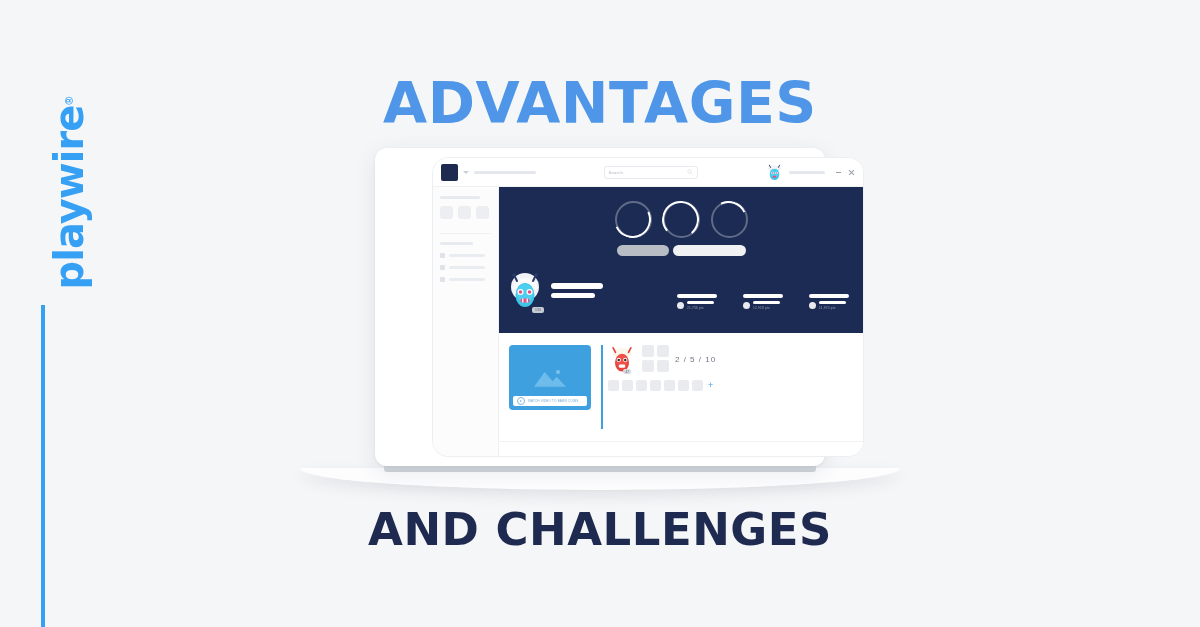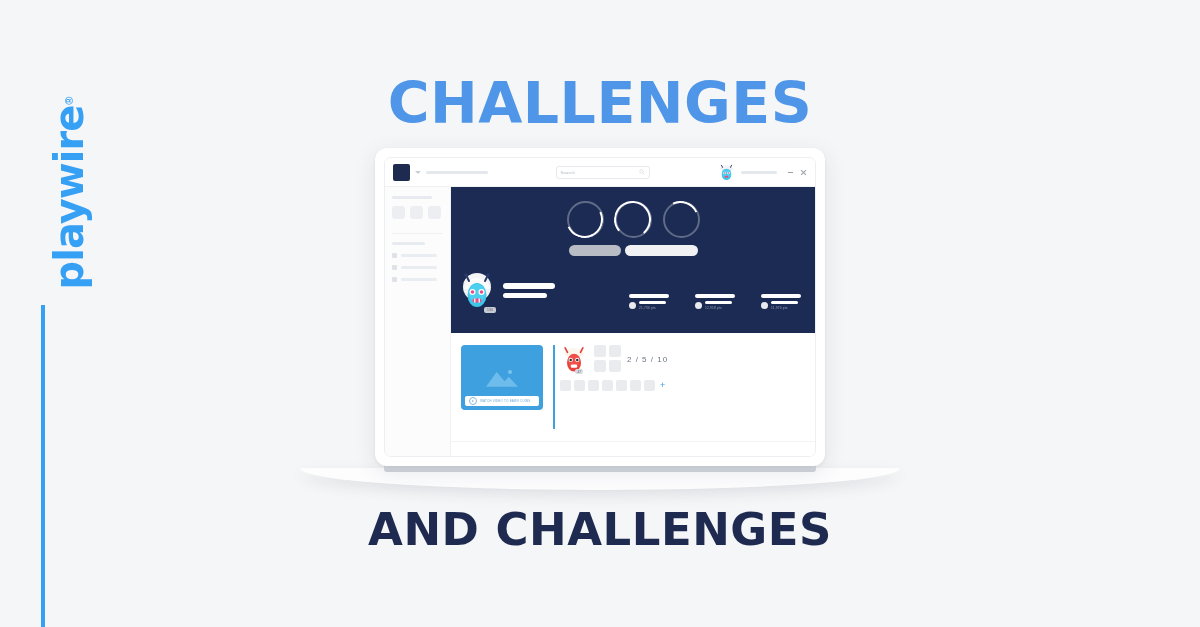--- a/index.html
+++ b/index.html
@@ -44,23 +44,23 @@
 
   
   .laptop{position:absolute;left:300px;top:148px;width:600px;height:340px;}
   .laptop-lid{
     position:absolute;left:75px;top:0;width:450px;height:318px;
     background:#ffffff;border-radius:12px;
     box-shadow:0 6px 22px rgba(40,50,80,.10), 0 1px 3px rgba(40,50,80,.08);
     padding:9px;box-sizing:border-box;
   }
   .laptop-screen{
-    width:100%;height:100%;background:#ffffff;border-radius:7px;
+    width:100%;height:100%;background:#ffffff;border-radius:16px;
     overflow:hidden;position:relative;border:1px solid #eceef1;
-    box-sizing:border-box;display:flex;flex-direction:column;
+    box-sizing:border-box;display:flex;flex-direction:column;margin-left:48px;
   }
   .laptop-hinge{
     position:absolute;left:84px;top:312px;width:432px;height:12px;
     background:linear-gradient(180deg,#e3e5e9 0%,#cfd3d9 100%);
     border-radius:0 0 3px 3px;
   }
   .laptop-base{
     position:absolute;left:0px;top:320px;width:600px;height:22px;
     background:#fdfdfe;border-radius:0 0 50% 50%/0 0 100% 100%;
     box-shadow:0 6px 14px rgba(40,50,80,.10);
@@ -196,21 +196,21 @@
 <body>
 
 <div class="brand-rail">
   <div class="brand-logo">
     <span class="brand-logo-text">playwire</span>
       <span class="brand-reg">®</span>
   </div>
   <div class="brand-line"></div>
 </div>
 
-<div class="headline-top">CHALLENGES</div>
+<div class="headline-top">ADVANTAGES</div>
 <div class="headline-bottom">AND CHALLENGES</div>
 
 <div class="laptop">
   <div class="laptop-base"></div>
   <div class="laptop-hinge"></div>
 
   <div class="laptop-lid">
     <div class="laptop-screen">
 
       <div class="app-topbar">

